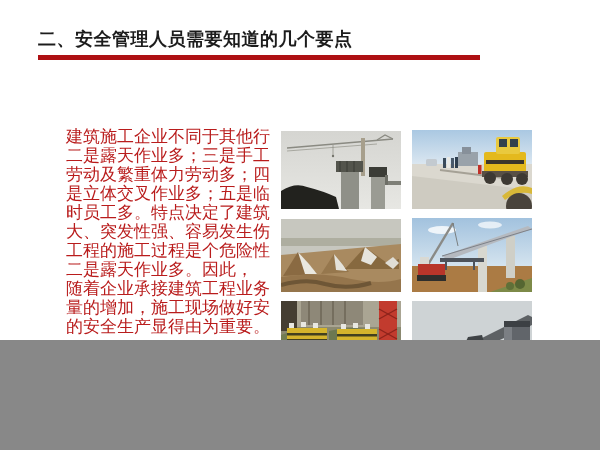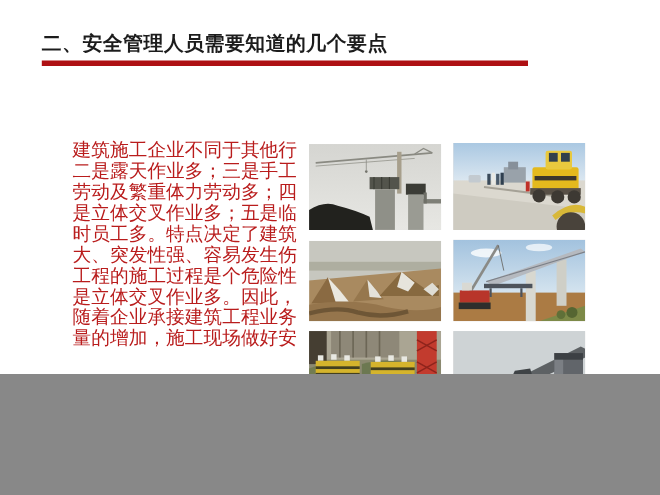--- a/index.html
+++ b/index.html
@@ -45,23 +45,24 @@
   <div class="title-underline"></div>
 
   <div class="intro">
       <div class="intro-line">建筑施工企业不同于其他行</div>
       <div class="intro-line">二是露天作业多；三是手工</div>
       <div class="intro-line">劳动及繁重体力劳动多；四</div>
       <div class="intro-line">是立体交叉作业多；五是临</div>
       <div class="intro-line">时员工多。特点决定了建筑</div>
       <div class="intro-line">大、突发性强、容易发生伤</div>
       <div class="intro-line">工程的施工过程是个危险性</div>
-      <div class="intro-line">是立体交叉作业多。因此，</div>
+      <div class="intro-line">二是露天作业多。因此，</div>
       <div class="intro-line">随着企业承接建筑工程业务</div>
       <div class="intro-line">量的增加，施工现场做好安</div>
+      <div class="intro-line">的安全生产显得由为重要。</div>
     </div>
 
   <div class="photo p1" aria-label="tower-crane-bridge-pier-photo">
     <svg viewBox="0 0 120 78" preserveAspectRatio="none">
       <defs>
           <linearGradient id="sky1" x1="0" y1="0" x2="0" y2="1">
         <stop offset="0" stop-color="#d5d5d1"></stop>
             <stop offset="1" stop-color="#e7e7e3"></stop>
       </linearGradient>
         </defs>

